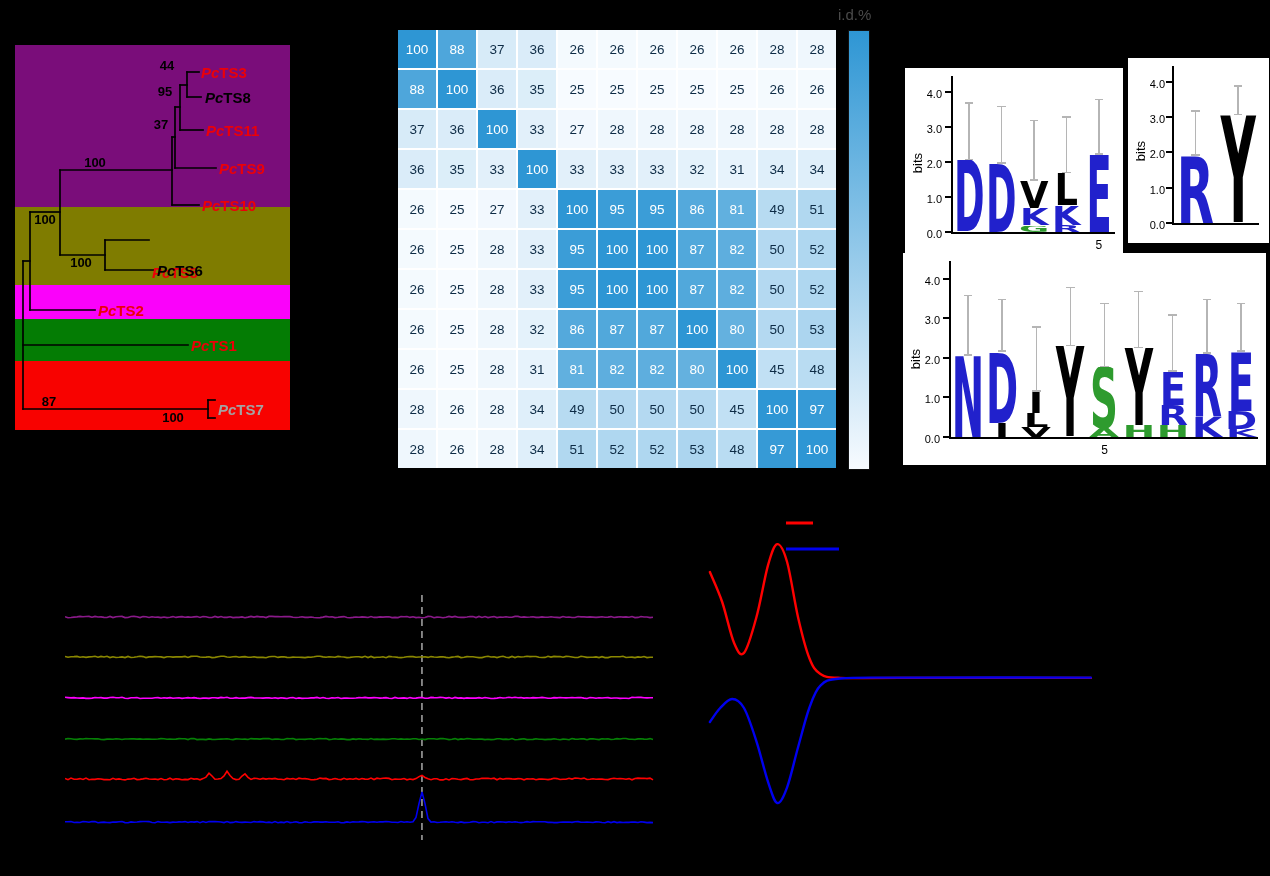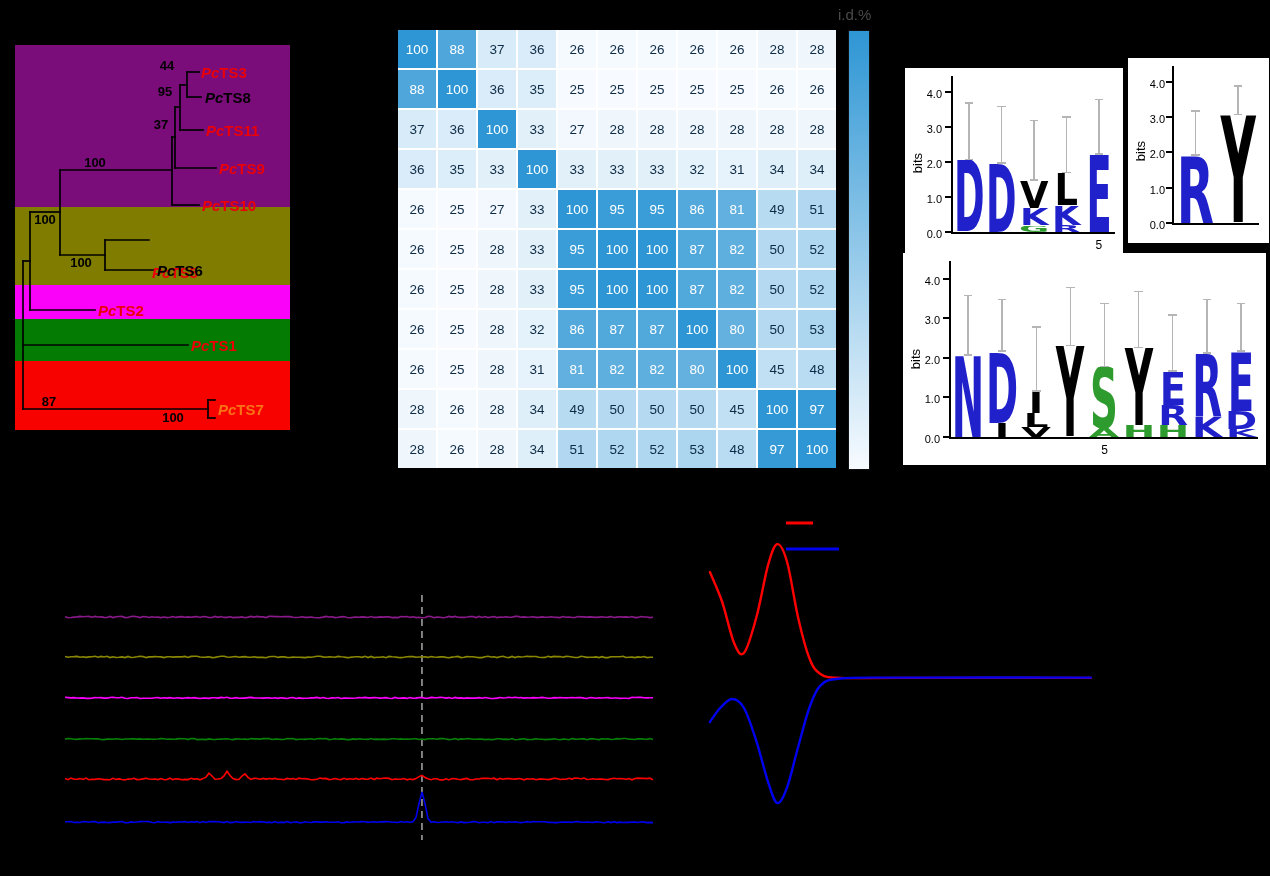--- a/index.html
+++ b/index.html
@@ -100,21 +100,21 @@
 
     <div class="leaf" style="left: 186px; top: 27px; color: rgb(236, 0, 8);"><span class="pfx">Pc</span><span>TS3</span></div>
     <div class="leaf" style="left: 190px; top: 52px; color: rgb(0, 0, 0);"><span class="pfx">Pc</span><span>TS8</span></div>
     <div class="leaf" style="left: 191px; top: 85px; color: rgb(236, 0, 8);"><span class="pfx">Pc</span><span>TS11</span></div>
     <div class="leaf" style="left: 204px; top: 123px; color: rgb(236, 0, 8);"><span class="pfx">Pc</span><span>TS9</span></div>
     <div class="leaf" style="left: 187px; top: 160px; color: rgb(236, 0, 8);"><span class="pfx">Pc</span><span>TS10</span></div>
     <div class="leaf" style="left: 137px; top: 195px; color: rgb(236, 0, 8); margin-top: 32px;"><span class="pfx">Pc</span><span>TS5</span></div>
     <div class="leaf" style="left: 142px; top: 225px; color: rgb(0, 0, 0);"><span class="pfx">Pc</span><span>TS6</span></div>
     <div class="leaf" style="left: 83px; top: 265px; color: rgb(236, 0, 8);"><span class="pfx">Pc</span><span>TS2</span></div>
     <div class="leaf" style="left: 176px; top: 300px; color: rgb(236, 0, 8);"><span class="pfx">Pc</span><span>TS1</span></div>
-    <div class="leaf" style="left: 203px; top: 364px; color: #f97316;"><span class="pfx">Pc</span><span>TS7</span></div>
+    <div class="leaf" style="left: 203px; top: 364px; color: #a3a3a3;"><span class="pfx">Pc</span><span>TS7</span></div>
 
     <div class="boot" style="left:152px;top:20px">44</div>
     <div class="boot" style="left:150px;top:46px">95</div>
     <div class="boot" style="left:146px;top:79px">37</div>
     <div class="boot" style="left:80px;top:117px">100</div>
     <div class="boot" style="left:30px;top:174px">100</div>
     <div class="boot" style="left:66px;top:217px">100</div>
     <div class="boot" style="left:34px;top:356px">87</div>
     <div class="boot" style="left:158px;top:372px">100</div>
   </section>

